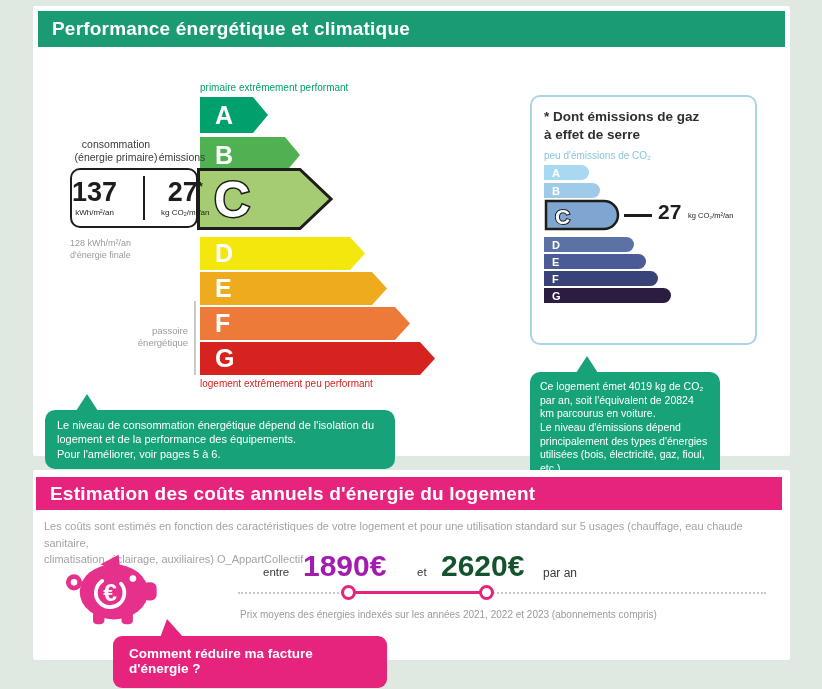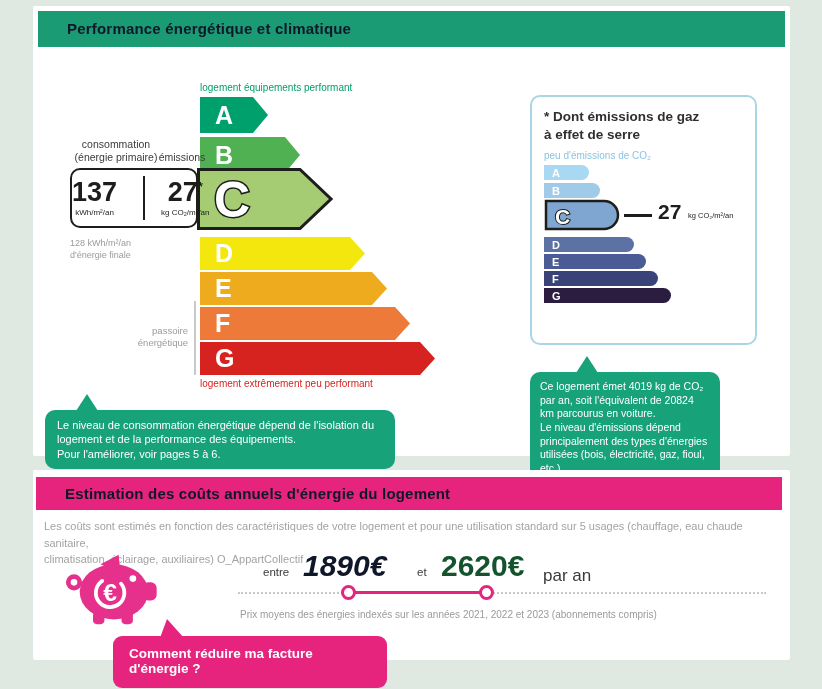--- a/index.html
+++ b/index.html
@@ -3,22 +3,22 @@
 <meta charset="utf-8">
 <style>
   * { margin:0; padding:0; box-sizing:border-box; }
   html,body { width:822px; height:689px; }
   body { font-family:"Liberation Sans", sans-serif; position:relative; overflow:hidden; }
   .abs { position:absolute; }
   .card { position:absolute; background:#fff; border-radius:2px; }
   #card1 { left:33px; top:6px; width:757px; height:450px; }
   #card2 { left:33px; top:470px; width:757px; height:190px; }
 
-  .section-header { position:absolute; height:36px; line-height:36px; color:#0f172a;
-    font-size:15px; font-weight:bold; padding-left:29px; letter-spacing:.2px; }
+  .section-header { position:absolute; height:36px; line-height:36px; color:#ffffff;
+    font-size:19px; font-weight:bold; padding-left:14px; letter-spacing:.2px; }
   #green-header { left:38px; top:11px; width:747px; }
   #pink-header { left:36px; top:477px; width:746px; height:33px; line-height:33px; }
 
   
   .epc-arrow { position:absolute; left:200px; display:flex; align-items:center;
     clip-path:polygon(0 0, calc(100% - 15px) 0, 100% 50%, calc(100% - 15px) 100%, 0 100%); }
   .epc-letter { color:#fff; font-weight:bold; font-size:25px; padding-left:15px; }
   #epc-top-label { left:200px; top:82px; font-size:10px; color:#00a06d; }
   #epc-bottom-label { left:200px; top:378px; font-size:10px; color:#d7231f; }
 
@@ -55,44 +55,44 @@
     display:flex; align-items:center; }
   .ges-letter { color:#fff; font-weight:bold; font-size:11px; padding-left:8px; }
   #ges-line { position:absolute; left:92px; top:117px; width:28px; height:2.5px; background:#1d1d1b; }
   #ges-val { position:absolute; left:126px; top:103px; font-size:21px; font-weight:bold; color:#1d1d1b; }
   #ges-val-unit { position:absolute; left:156px; top:114px; font-size:7.5px; color:#1d1d1b; }
   #ges-bottom-label { left:12px; top:206px; font-size:11px; color:#2f2f2e; line-height:1.35; position:absolute; }
 
   
   #costs-desc { left:44px; top:518px; width:742px; font-size:11px; color:#a3a3a3; line-height:1.5; position:absolute; }
   #entre-label { left:263px; top:566px; font-size:11.5px; color:#3a3a39; }
-  #cost-min { left:303px; top:549px; font-size:30px; font-weight:bold; color:#0f172a;font-style:italic; }
+  #cost-min { left:303px; top:549px; font-size:30px; font-weight:bold; color:#a21caf; }
   #et-label { left:417px; top:566px; font-size:11.5px; color:#3a3a39; }
   #cost-max { left:441px; top:549px; font-size:30px; font-weight:bold; color:#14532d; }
-  #paran-label { left:543px; top:566px; font-size:17px; color:#3a3a39; }
+  #paran-label { left:543px; top:566px; font-size:12px; color:#3a3a39; }
   #cost-dotted { left:238px; top:592px; width:528px; border-top:2px dotted #c8c8c8; }
   #cost-range-line { left:350px; top:591px; width:138px; height:3px; background:#e6247d; }
   .range-dot { position:absolute; width:15px; height:15px; background:#fff;
     border:3.5px solid #e6247d; border-radius:50%; top:585px; }
   #range-dot-min { left:341px; } #range-dot-max { left:479px; }
   #price-note { left:240px; top:609px; font-size:10px; color:#9b9b9b; position:absolute; }
   #tooltip-costs { left:113px; top:636px; width:274px; padding:10px 16px 12px; border-radius:9px; }
   #tooltip-costs-pointer { left:160px; top:619px; border-left:7px solid transparent;
     border-right:17px solid transparent; border-bottom:19px solid #e6247d; }
   #tooltip-costs-title { font-size:13.5px; font-weight:bold; }
   #tooltip-costs-sub { font-size:9.5px; color:#f3c3da; margin-top:2px; }
 </style>
 </head>
 <body style="background: rgb(223, 233, 225);">
 
 <div id="card1" class="card"></div>
 
 <div id="green-header" class="section-header" style="background: rgb(26, 155, 115);">Performance énergétique et climatique</div>
 
-<div id="epc-top-label" class="abs">logement équipements performant</div>
+<div id="epc-top-label" class="abs">primaire extrêmement performant</div>
 
 <div class="epc-arrow" style="top: 97px; width: 68px; height: 36px; background: rgb(0, 160, 109);">
   <span class="epc-letter">A</span>
 </div>
 <div class="epc-arrow" style="top: 137px; width: 100px; height: 36px; background: rgb(80, 177, 83);">
   <span class="epc-letter">B</span>
 </div>
 
 <svg class="abs" style="left:197px; top:168px" width="136" height="62">
   <polygon points="1.5,1.5 103,1.5 134,31 103,60.5 1.5,60.5" stroke="#1d1d1b" stroke-width="3" style="fill: rgb(165, 203, 115);"></polygon>

